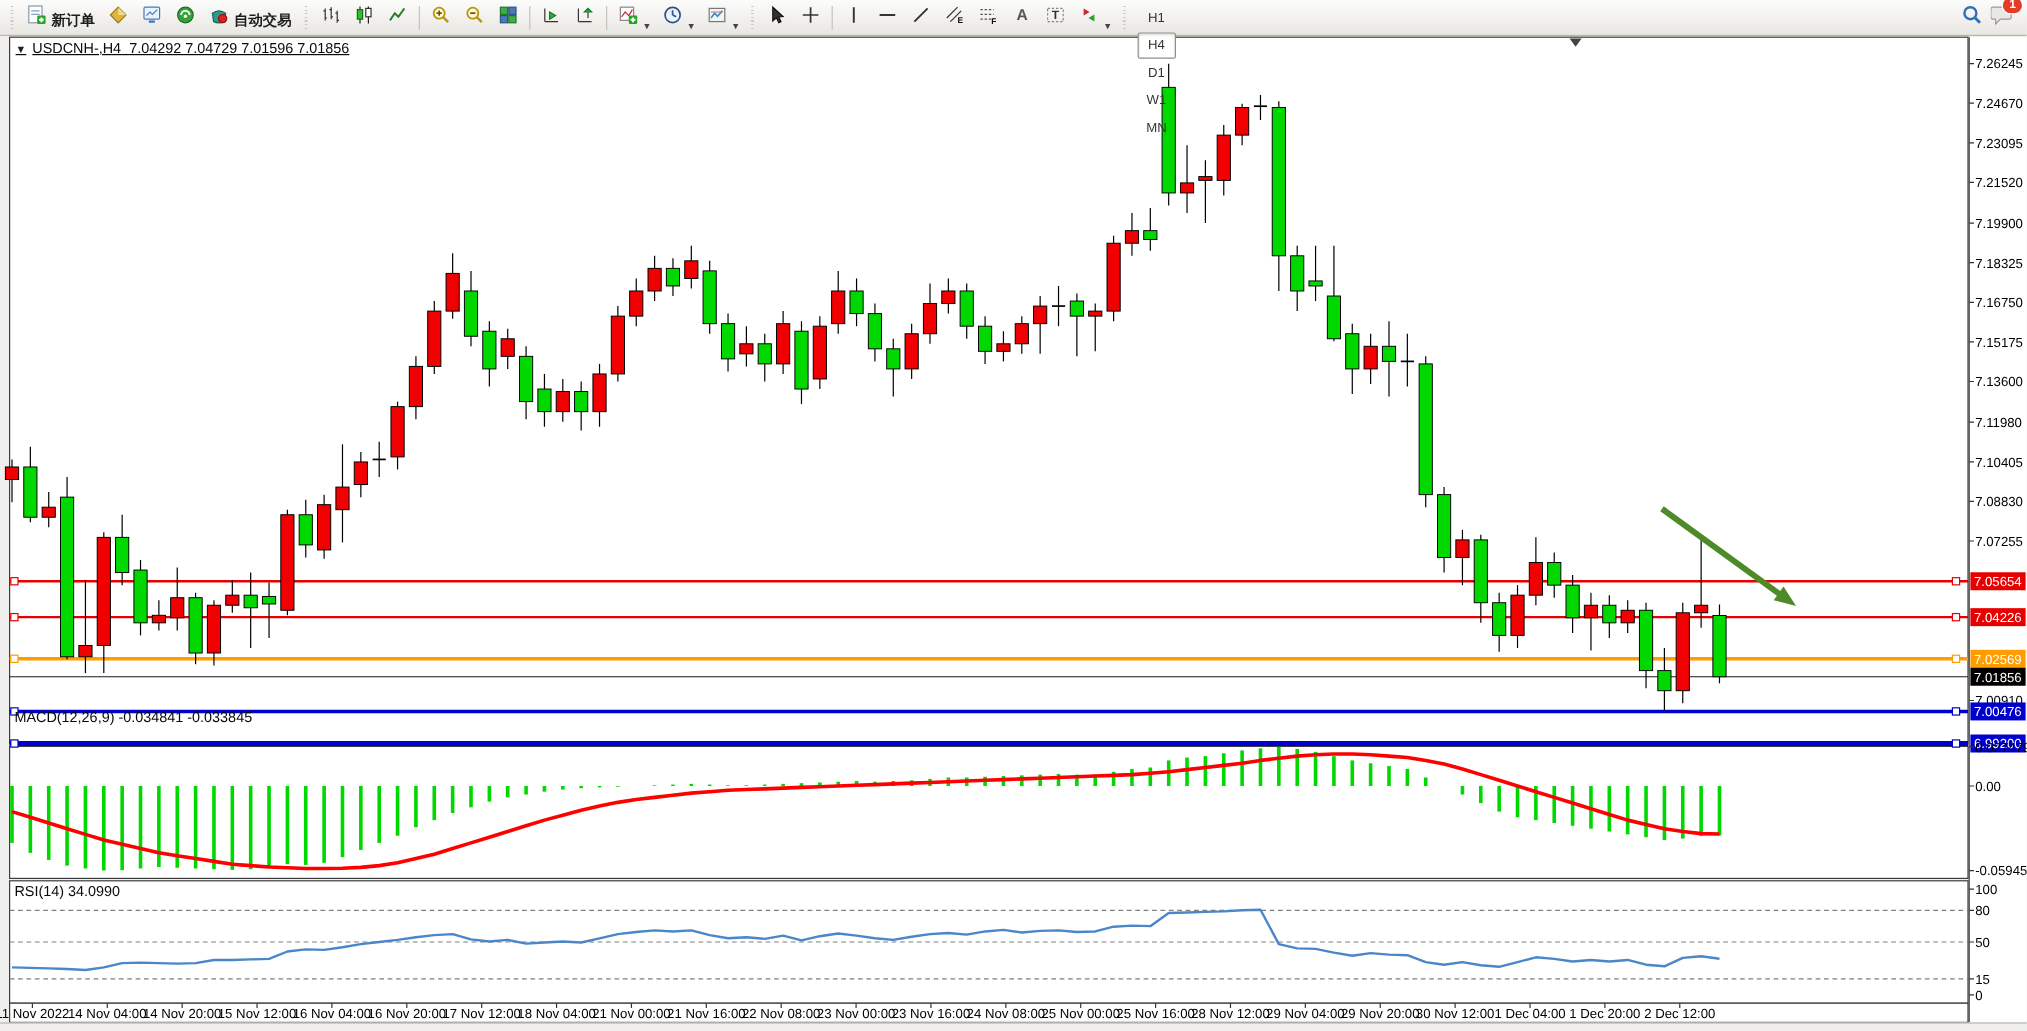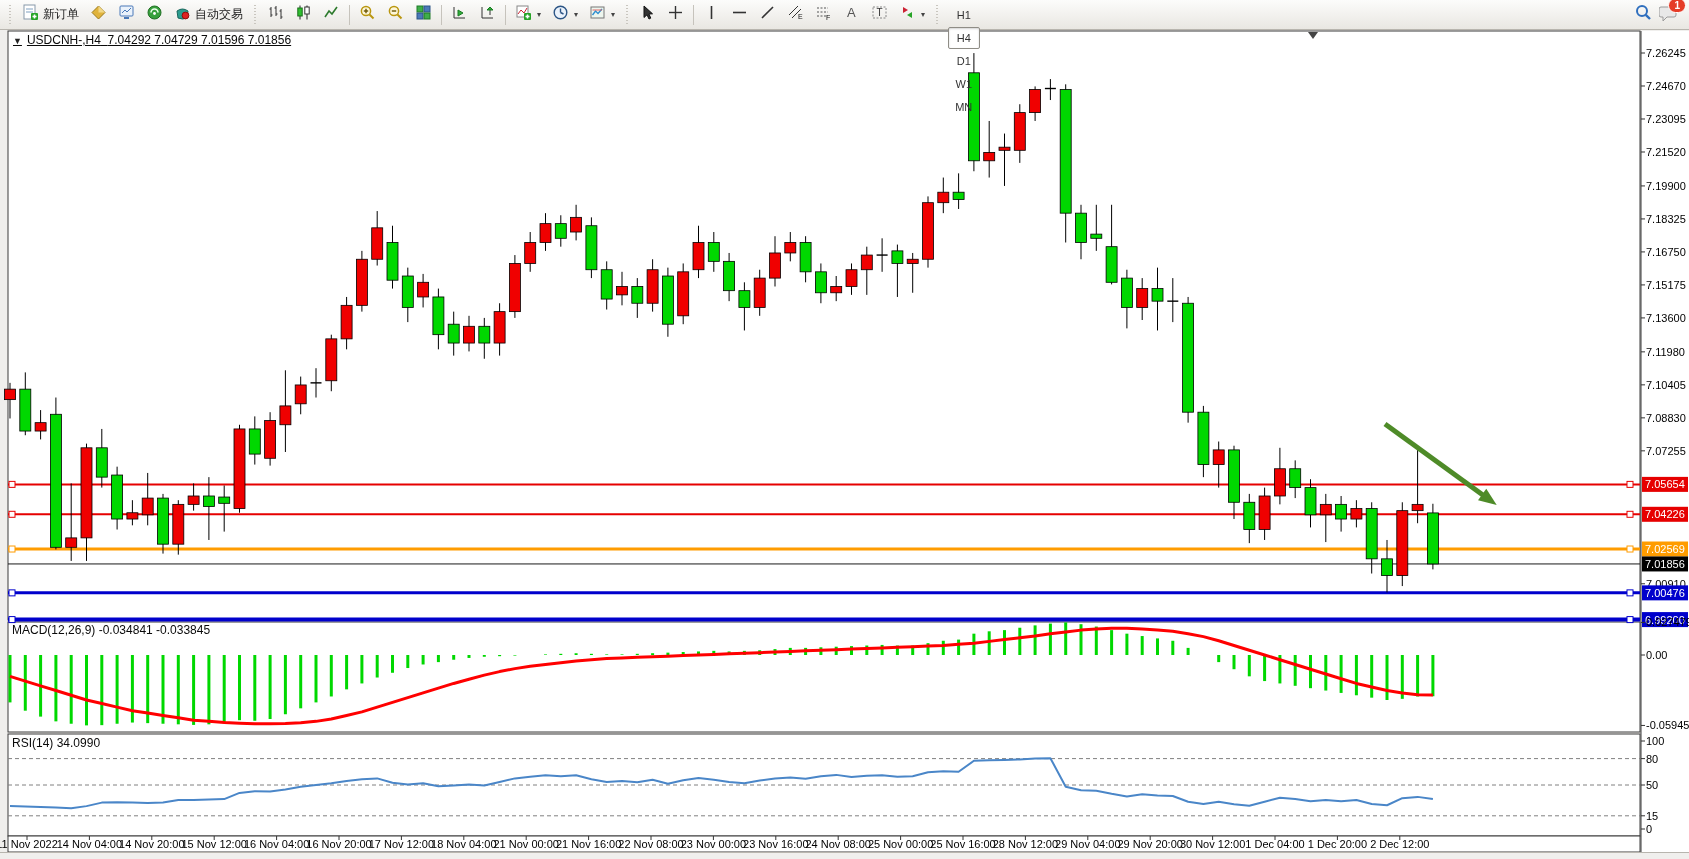--- a/index.html
+++ b/index.html
@@ -8,37 +8,37 @@
   .app { position:relative; width:1689px; height:859px; }
 
   
   .toolbar { position:absolute; left:0; top:0; width:1689px; height:30px;
              background:linear-gradient(#fcfcfb,#e9e7e2); border-bottom:1px solid #b8b5ae;
              display:flex; align-items:center; padding:0 4px; gap:1px; z-index:5; }
   .grip { width:6px; height:20px; margin:0 3px;
           background-image:repeating-linear-gradient(#c9c6bf 0 1px, transparent 1px 3px);
           background-size:2px 100%; background-repeat:no-repeat; background-position:2px 0; }
   .sep  { width:1px; height:20px; background:#c6c3bc; margin:0 3px; }
-  .tbtn { height:24px; min-width:26px; display:flex; align-items:center; justify-content:center;
-          gap:4px; padding:0 4px; border:1px solid transparent; border-radius:2px; cursor:default; }
+  .tbtn { height:24px; min-width:26px; display:flex; align-items:flex-end; justify-content:center;
+          gap:4px; padding:0 4px; border:1px solid transparent; border-radius:2px; cursor:default;font-weight:bold; }
   .tbtn .lbl { font-size:12px; color:#1c1c1c; white-space:nowrap; }
   .caret { font-size:8px; color:#444; margin-left:1px; }
   .tfbtn { height:22px; padding:0 8px; display:flex; align-items:center; font-size:11px;
            color:#333; border:1px solid transparent; border-radius:2px; }
   .tfbtn.active { background:#ffffff; border:1px solid #8f8d86; box-shadow:inset 0 1px 2px rgba(0,0,0,.18);text-align:right; }
   .tb-right { margin-left:auto; display:flex; align-items:center; gap:6px; padding-right:6px; }
   .notif { position:relative; }
   .badge1 { position:absolute; right:-7px; top:-6px; background:#e53c28; color:#fff;
             border-radius:8px; font-size:10px; font-weight:bold; padding:1px 5px; border:1px solid #fff; }
 
   
   .overlay { position:absolute; z-index:3; font-size:12px; color:#0a0a0a; white-space:nowrap; }
   #chart-title { left:13px; top:33px;text-decoration:underline; }
   #chart-title .tri { font-size:9px; margin-right:5px; color:#222; }
-  #macd-label { left:12px; top:623px; }
+  #macd-label { left:12px; top:591px; }
   #rsi-label  { left:12px; top:736px; }
 
   svg text { font-family:"Liberation Sans", sans-serif; }
 
   .status-bar { position:absolute; left:0; top:852px; width:1689px; height:7px;
                 background:#f0efed; border-top:1px solid #b8b5ae; z-index:4; }
 </style>
 </head>
 <body>
 

